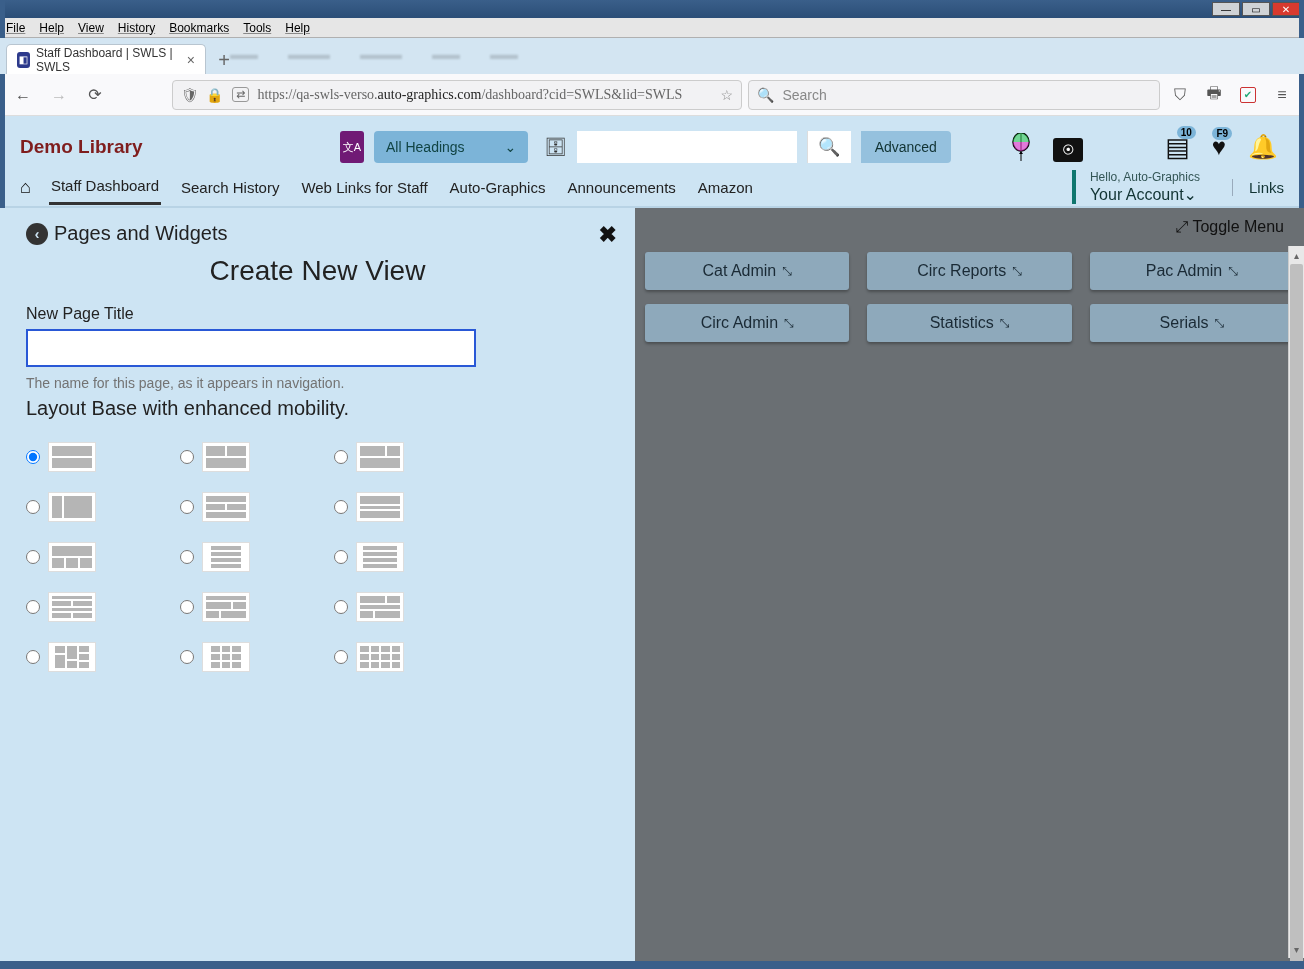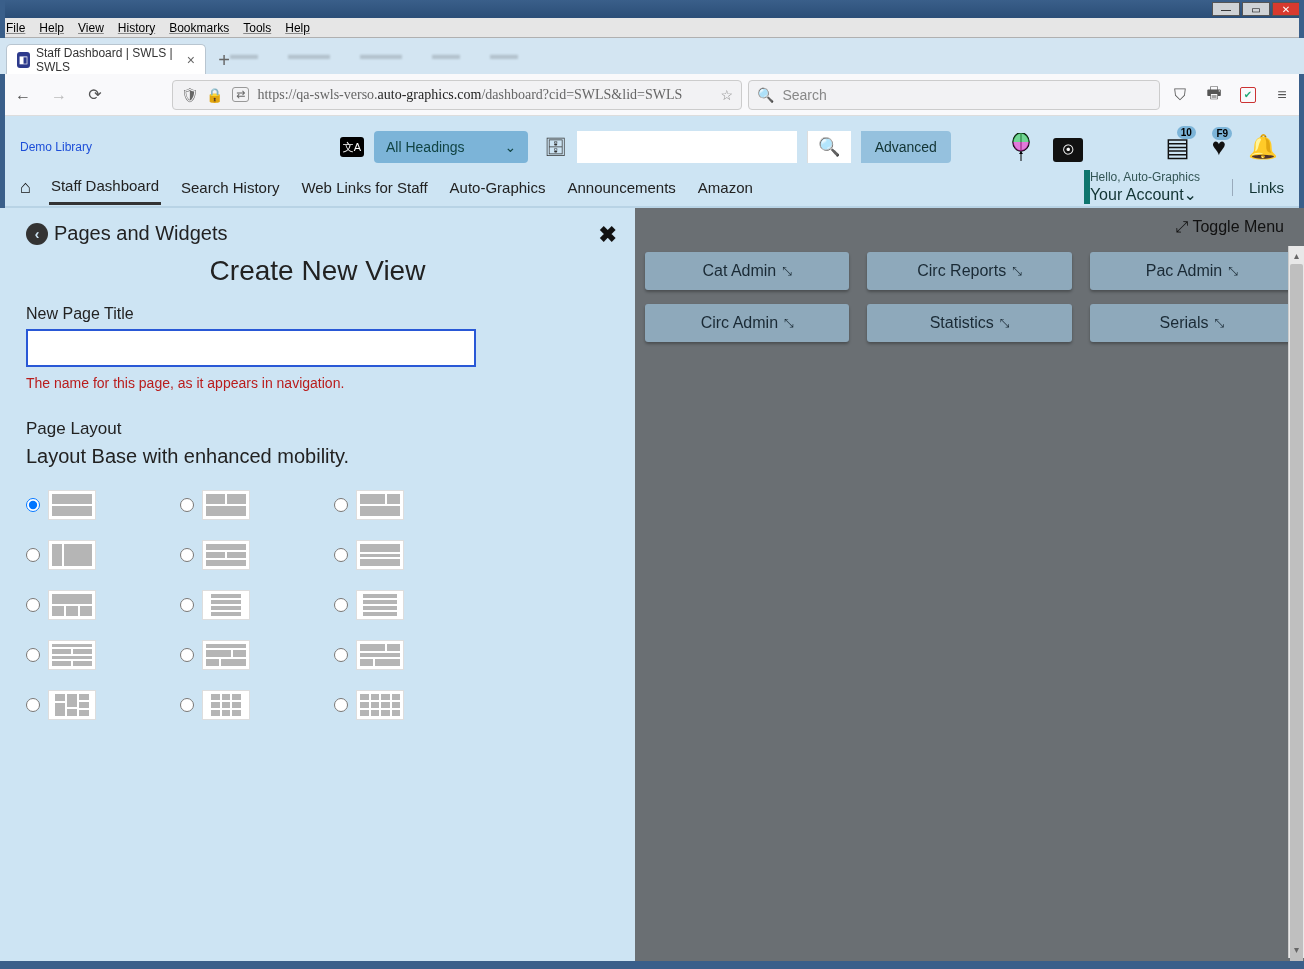--- a/index.html
+++ b/index.html
@@ -34,22 +34,22 @@
 .url-text { flex: 1; white-space: nowrap; overflow: hidden; font-family: Liberation Serif, serif;}
 .url-text .bold { color: #222; }
 .url-star { margin-left: 8px; color:#888; }
 .searchbox { flex: 1; height: 30px; border: 1px solid #ccc; border-radius: 4px; background: #f2f2f4; display: flex; align-items: center; padding: 0 8px; color: #888;}
 .searchbox .mag { margin-right: 8px; }
 .toolbar-icon { width: 28px; height: 28px; display: inline-flex; align-items: center; justify-content: center; color: #555; font-size: 16px;}
 .shield-box { border:1.5px solid #c33; width:16px; height:16px; border-radius:2px; display:inline-flex; align-items:center; justify-content:center; color:#2a7; font-size:10px;}
 
 
 .app-header { background: #cde4f3; padding: 10px 20px 0 20px; display: flex; align-items: center; gap: 10px; height: 52px;}
-.lib-name { font-size: 12px; color: #1d4ed8; flex: 0 0 310px;}
-.lang-icon { width: 24px; height: 20px; background:#000000; color:#fff; display:flex; align-items:center; justify-content:center; font-size:11px; border-radius:3px;}
+.lib-name { font-size: 19px; color: #7f1d1d; flex: 0 0 310px; font-weight: bold;}
+.lang-icon { width: 24px; height: 32px; background:#701a75; color:#fff; display:flex; align-items:center; justify-content:center; font-size:11px; border-radius:3px;}
 .heading-dd { background: #7cb4d8; height: 32px; border-radius: 4px; display: flex; align-items: center; padding: 0 12px; color: #144; gap: 40px; font-size:14px;}
 .db-icon { font-size: 18px; color:#333; margin-left:6px;}
 .search-input { background: #fff; height: 32px; flex: 0 0 220px; border:none;}
 .search-btn-wrap { background:#fff; height:32px; display:flex; align-items:center; padding:0 10px; border-left:1px solid #ddd;}
 .search-mag { color:#3a8cc4; font-size:18px;}
 .adv-btn { background:#95c1de; height:32px; padding: 0 14px; border-radius:0 4px 4px 0; display:flex; align-items:center; color:#133;}
 .spacer { flex: 1;}
 .hdr-icon { position: relative; font-size: 24px; color: #111; margin: 0 6px;}
 .scan-icon { background:#111; width:30px; height:24px; border-radius:3px; display:inline-flex; align-items:center; justify-content:center; color:#fff; font-size:12px;}
 .list-icon-badge { position: relative;}
@@ -57,35 +57,35 @@
 .badge { position:absolute; top:-6px; right:-6px; background:#7cb4d8; color:#000; font-size:10px; font-weight:bold; padding:1px 4px; border-radius:8px;}
 .heart-icon { font-size: 24px;}
 .bell-icon { font-size: 24px;}
 
 
 .navrow { background:#cde4f3; height: 40px; display:flex; align-items:center; padding: 0 20px; gap:18px; border-bottom: 2px solid #b8d3e5; font-size:15px;}
 .navrow .home-icon { font-size:18px; color:#111;}
 .navrow .navlink { color:#222; padding: 8px 2px;}
 .navrow .navlink.active { border-bottom: 3px solid #333; font-weight:500;}
 .nav-spacer { flex:1;}
-.account-block { border-left:6px solid #0f766e; line-height:1.2;}
+.account-block { border-left:4px solid #0f766e; padding-left:14px; line-height:1.2;}
 .account-block .hello { font-size:12px; color:#355;}
 .account-block .acct { font-size:16px; color:#133;}
 .logout { border-left:1px solid #9ab; padding-left:16px; margin-left:14px; font-size:15px; color:#133;}
 
 
 .main-area { position: relative; display:flex; height: 760px;}
 .panel-left { width: 635px; background:#cde4f3; padding: 14px 26px; position:relative;}
 .panel-header { display:flex; align-items:center; gap:6px; color:#222; font-size:20px;}
 .panel-header .back-chev { background:#333; color:#cde4f3; width:22px; height:22px; border-radius:50%; display:inline-flex; align-items:center; justify-content:center; font-size:14px; font-weight:bold;}
 .panel-close { position:absolute; right:18px; top:14px; font-size:22px; color:#111; font-weight:bold;}
 .panel-title { text-align:center; font-size:28px; color:#222; margin:10px 0 18px;}
 .form-label { font-size:16px; color:#222; margin-bottom:6px;}
 .title-input { width: 450px; height:38px; border:2px solid #2958d6; background:#fff; padding:0 8px; font-size:15px; outline:none;}
-.help-text { font-size:14px; color:#b91c1c; margin-top:8px;}
+.help-text { font-size:14px; color:#737373; margin-top:8px;}
 .section-label { font-size:17px; color:#222; margin-top:28px;}
 .section-sub { font-size:20px; color:#222; margin-top:6px; margin-bottom:14px;}
 .layout-grid { display:grid; grid-template-columns: repeat(3, 150px); grid-auto-rows: 46px; gap: 4px 4px;}
 .layout-opt { display:flex; align-items:center; gap:8px;}
 .layout-opt input[type=radio]{ width:14px; height:14px;}
 .thumb { width:48px; height:30px; background:#fff; border:1px solid #ddd; padding:3px; display:flex; flex-direction:column; gap:2px;}
 .thumb .r { background:#b5b5b5; flex:1;}
 .thumb .row { display:flex; gap:2px; flex:1;}
 .thumb .row .c { background:#b5b5b5; flex:1;}
 .thumb.grid3 { flex-direction: row; gap:2px;}
@@ -239,21 +239,20 @@
       <span class="back-chev">‹</span>
       <span>Pages and Widgets</span>
     </div>
     <span class="panel-close">✖</span>
     <div class="panel-title">Create New View</div>
 
     <div class="form-label">New Page Title</div>
     <input class="title-input" type="text" style="">
     <div class="help-text">The name for this page, as it appears in navigation.</div>
 
-    <div class="section-label">Page Layout</div>
     <div class="section-sub">Layout Base with enhanced mobility.</div>
 
     <div class="layout-grid">
       <label class="layout-opt">
           <input type="radio" name="lay" checked="" style="">
           <span class="thumb">
             <div class="r"></div>
             <div class="r"></div>
           </span>
         </label>

